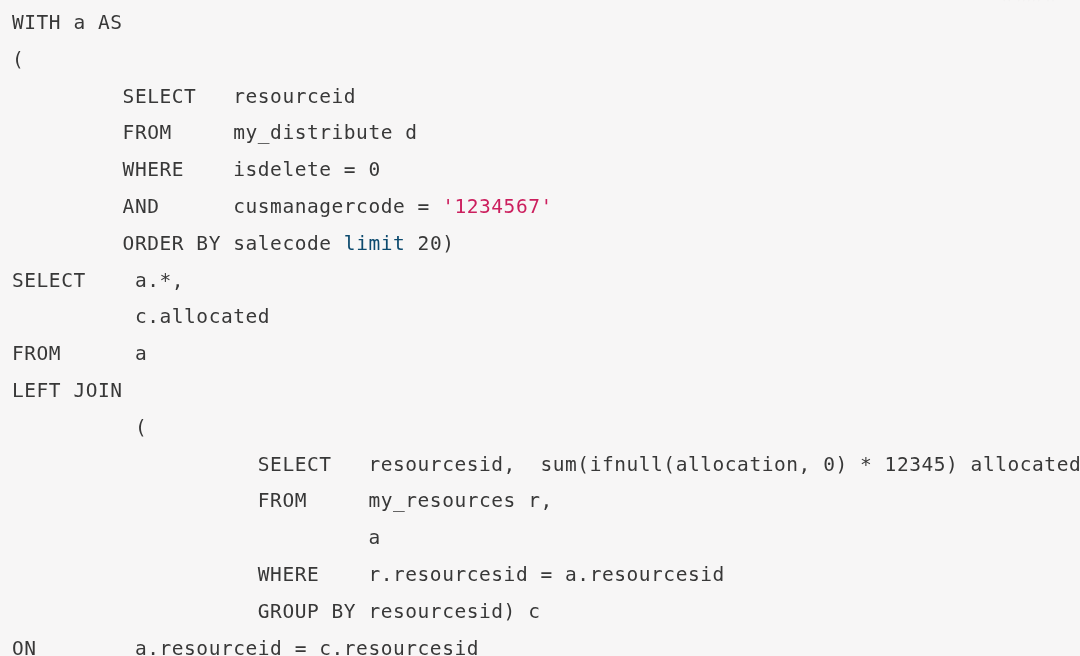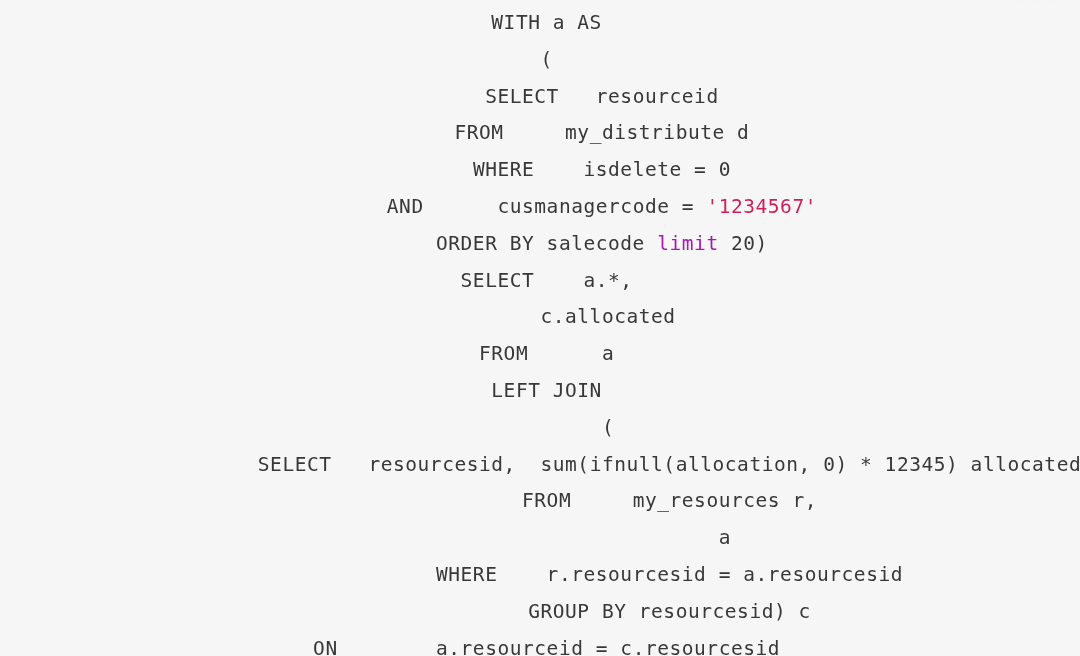--- a/index.html
+++ b/index.html
@@ -12,21 +12,20 @@
     height: 656px;
     overflow: hidden;
     font-family: "DejaVu Sans Mono", "Liberation Mono", monospace;
   }
   #code-surface {
     position: relative;
     width: 1080px;
     height: 656px;
     background: #f7f6f6;
     overflow: hidden;
-    text-align: center;
   }
   .code-block {
     position: absolute;
     left: 0;
     top: 0;
     padding: 5px 0 0 0;
     margin: 0;
     font-family: "DejaVu Sans Mono", "Liberation Mono", monospace;
     font-size: 19.5px;
     line-height: 36.8px;
@@ -35,21 +34,21 @@
     color: #383838;
     -webkit-font-smoothing: antialiased;
   }
   .code-line {
     display: block;
     height: 36.8px;
     padding-left: 12px;
     white-space: pre;
   }
   .tok-str  { color: #cc1f5e; margin-top: 11px; }
-  .tok-kw   { color: #a21caf; }
+  .tok-kw   { color: #0c4a6e; }
   .tok-plain{ color: #383838; }
 
   
   .watermark-top {
     position: absolute;
     right: 24px;
     top: -7px;
     font-family: "Liberation Sans", sans-serif;
     font-size: 12px;
     letter-spacing: 1px;

